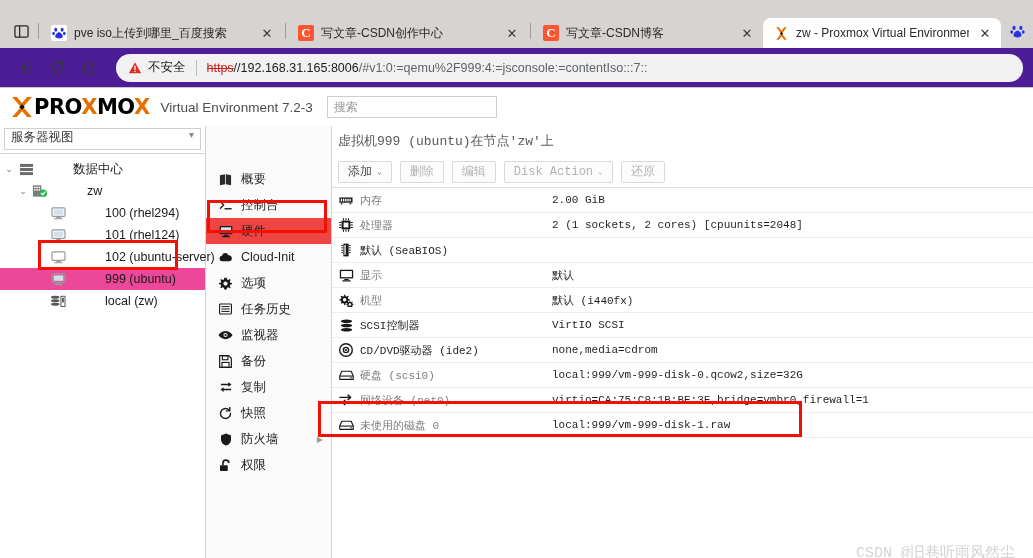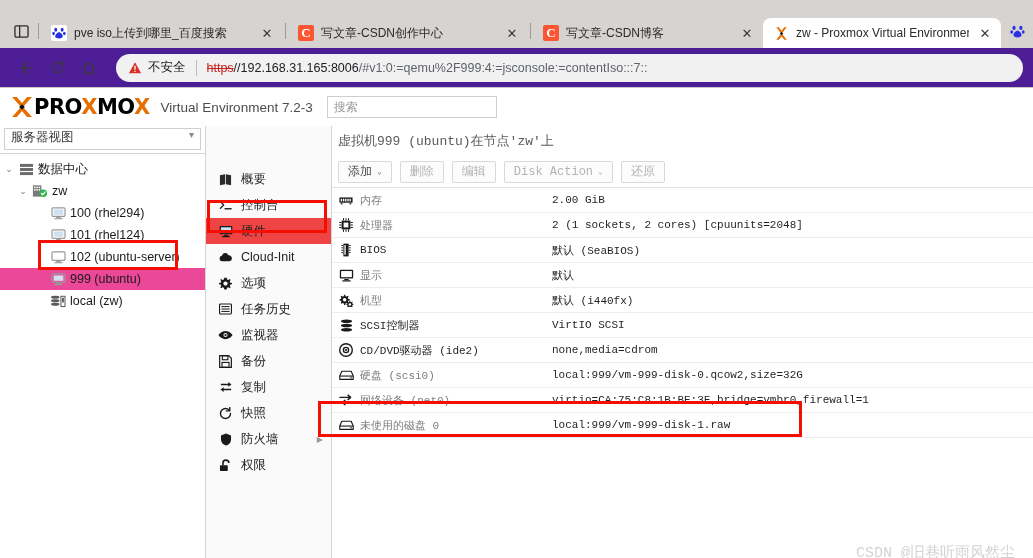--- a/index.html
+++ b/index.html
@@ -118,21 +118,21 @@
   }
   .tree-row {
     height: 22px; display: flex; align-items: center; padding-right: 4px;
     white-space: nowrap;
   }
   .tree-row.selected { background: #ec4899; }
   .tw { width: 14px; flex: 0 0 14px; text-align: center; color: #7a7a7a;
     font-size: 9px; }
   .ticon { width: 20px; flex: 0 0 20px; display: flex; align-items: center;
     justify-content: center; }
-  .tlabel { padding-left: 2px; }
+  .tlabel { padding-left: 2px; margin-left: 35px; }
   .lvl1 { padding-left: 2px; }
   .lvl2 { padding-left: 16px; }
   .lvl3 { padding-left: 48px; }
 
   
   .menu-pane {
     width: 126px; flex: 0 0 126px; border-right: 1px solid #d4d4d4;
     background: #fafafa; padding-top: 40px; font-size: 12.5px;
   }
   .menu-item {
@@ -611,21 +611,20 @@
               <rect x="0.3" y="2" width="2" height="0.9" fill="#1a1a1a"></rect>
               <rect x="0.3" y="4.4" width="2" height="0.9" fill="#1a1a1a"></rect>
               <rect x="0.3" y="6.8" width="2" height="0.9" fill="#1a1a1a"></rect>
               <rect x="0.3" y="9.2" width="2" height="0.9" fill="#1a1a1a"></rect>
               <rect x="7.7" y="2" width="2" height="0.9" fill="#1a1a1a"></rect>
               <rect x="7.7" y="4.4" width="2" height="0.9" fill="#1a1a1a"></rect>
               <rect x="7.7" y="6.8" width="2" height="0.9" fill="#1a1a1a"></rect>
               <rect x="7.7" y="9.2" width="2" height="0.9" fill="#1a1a1a"></rect>
             </svg>
         </span>
-        <span class="hw-key dark">BIOS</span>
         <span class="hw-val">默认 (SeaBIOS)</span>
       </div>
 
       <div class="hw-row">
         <span class="hw-icon">
           <svg width="15" height="13" viewBox="0 0 16 14">
               <rect x="0.8" y="0.8" width="14.4" height="9.4" rx="1" fill="#1a1a1a"></rect>
               <rect x="2.2" y="2.2" width="11.6" height="6.6" fill="#fff"></rect>
               <rect x="5.6" y="10.8" width="4.8" height="1.2" fill="#1a1a1a"></rect>
               <rect x="3.4" y="12.2" width="9.2" height="1.3" rx="0.5" fill="#1a1a1a"></rect>

